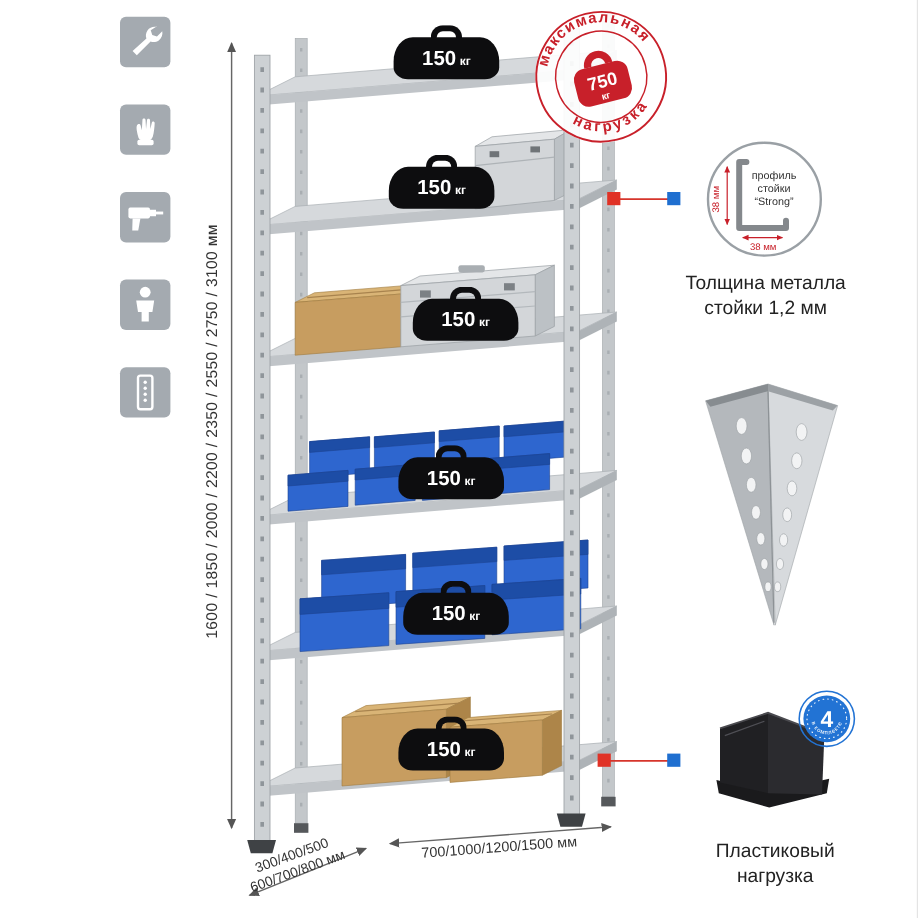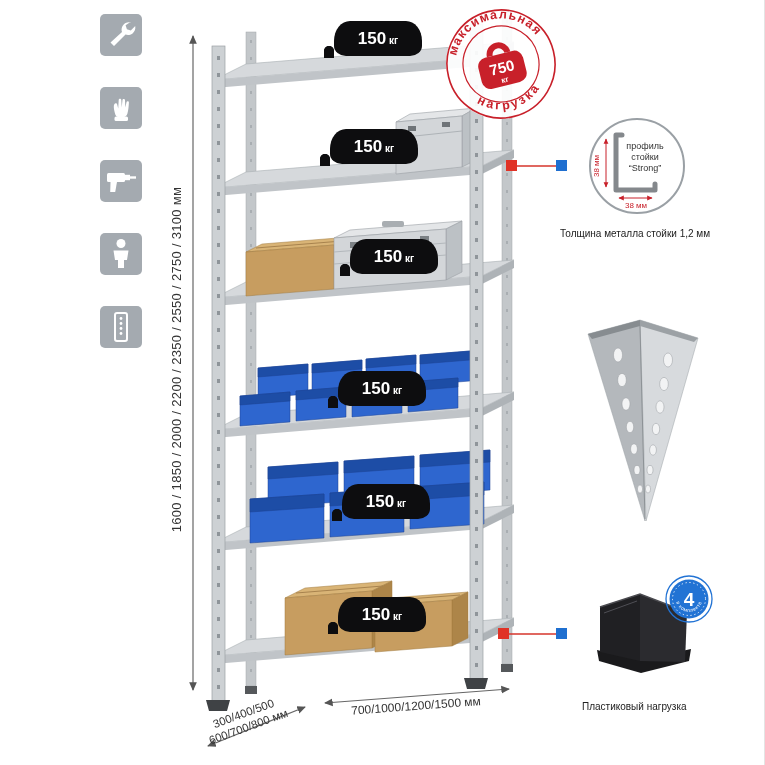--- a/index.html
+++ b/index.html
@@ -1,24 +1,24 @@
 <!DOCTYPE html>
 <html><head>
 <meta charset="utf-8">
 <style>
   *{margin:0;padding:0;box-sizing:border-box}
   html,body{width:765px;height:765px;background:#fff;font-family:"Liberation Sans",sans-serif;overflow:hidden}
   .page{position:relative;width:765px;height:765px;background:#fff;border-right:1px solid #e4e4e4}
   .scene{position:absolute;left:0;top:0}
   .icon-tile{position:absolute;left:100px;width:42px;height:42px;background:#a4aab0;border-radius:5px;display:flex;align-items:center;justify-content:center}
-  .badge{position:absolute;width:96px;display:flex;align-items:flex-end;z-index:3}
+  .badge{position:absolute;width:96px;display:flex;flex-direction:column;align-items:center;z-index:3}
   .badge-handle{width:26px;height:12px;border:5px solid #0d0d0f;border-bottom:none;border-radius:10px 10px 0 0;margin-bottom:-2px}
   .badge-body{min-width:88px;text-align:center;background:#0d0d0f;color:#fff;font-weight:bold;font-size:17px;line-height:35px;height:35px;border-radius:16px 16px 12px 12px / 20px 20px 10px 10px;padding:0 8px;white-space:nowrap}
   .badge-body .u{font-size:10px;margin-left:3px}
-  .cap{position:absolute;color:#222;font-size:10px;line-height:1.3;z-index:2}
+  .cap{position:absolute;text-align:center;color:#222;font-size:16px;line-height:1.3;z-index:2}
   .dim-text{position:absolute;color:#333;font-size:12px;text-align:center;z-index:2;white-space:nowrap}
   #height-label{left:-144px;top:352px;width:640px;transform:rotate(-90deg);font-size:13px;letter-spacing:.3px}
   #width-label{left:330px;top:699px;width:172px;transform:rotate(-4.3deg)}
   #depth-label{left:186px;top:706px;width:120px;transform:rotate(-20deg);font-size:11.5px;line-height:1.25;white-space:normal}
   #profile-caption{left:560px;top:227px;width:156px}
   #foot-caption{left:582px;top:700px;width:128px}
 </style>
 </head>
 <body>
 

